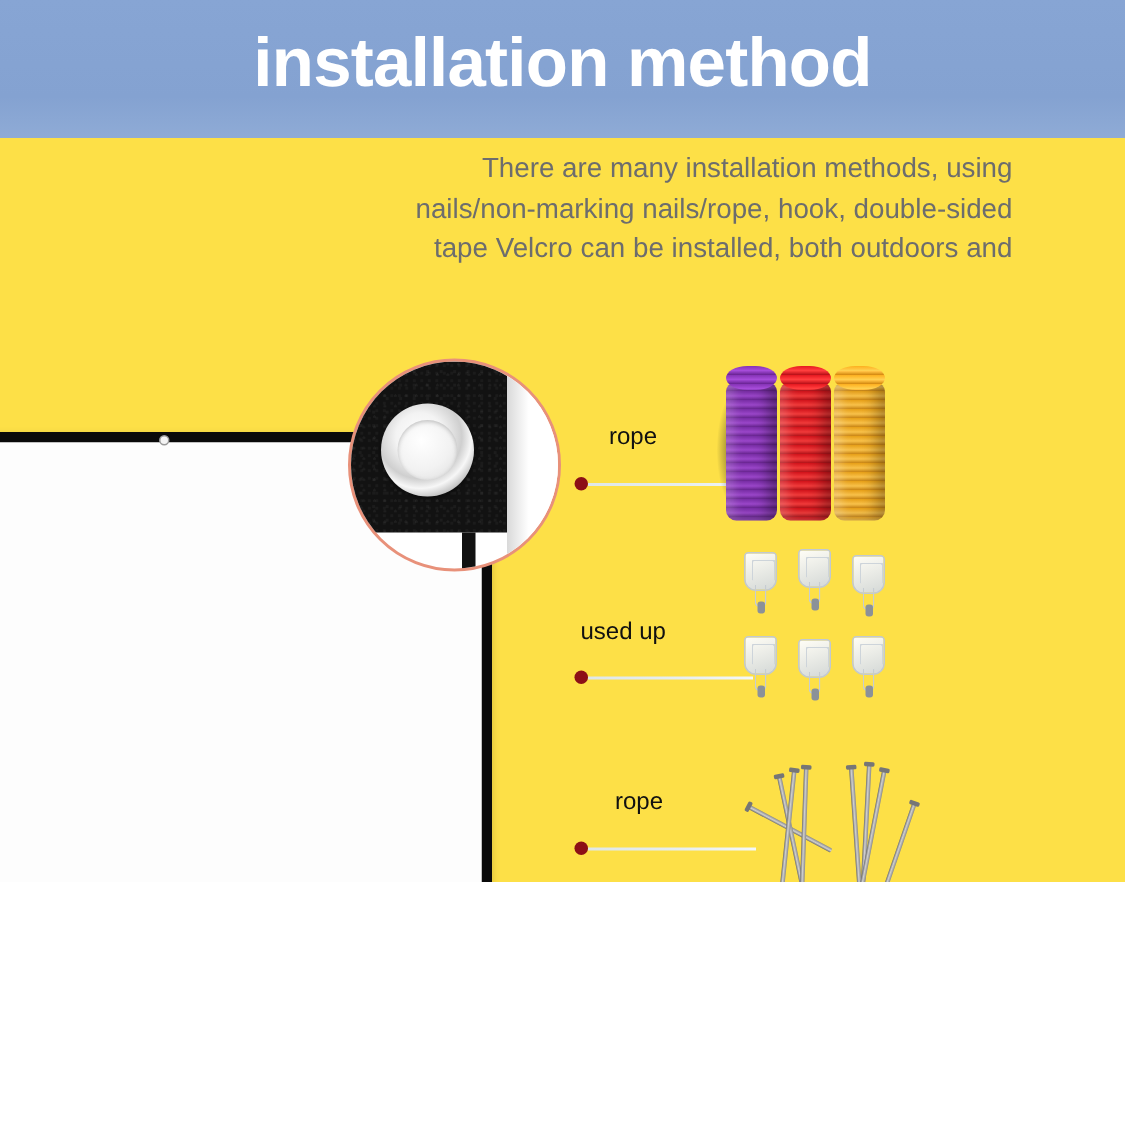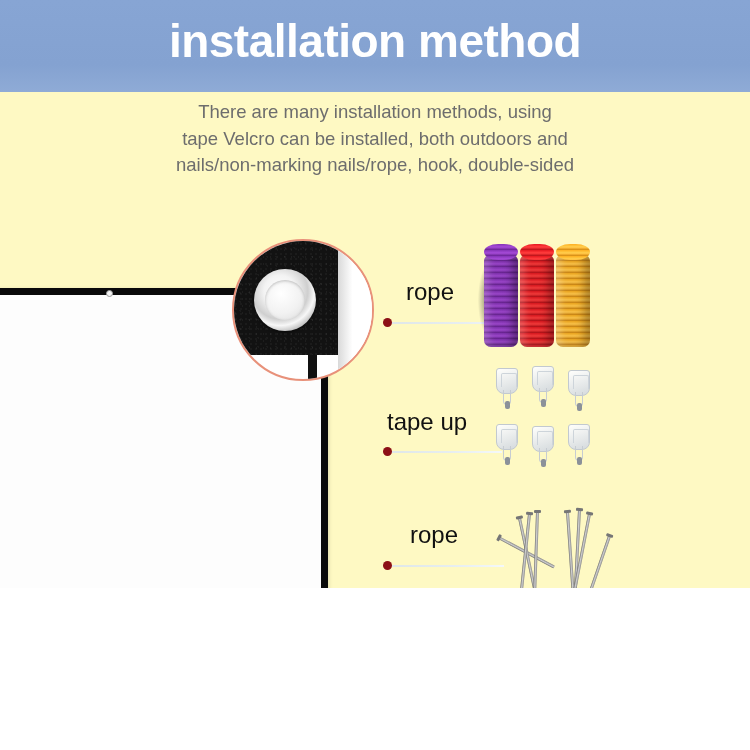--- a/index.html
+++ b/index.html
@@ -3,21 +3,21 @@
 <meta charset="utf-8">
 <style>
   html,body{margin:0;padding:0;}
   body{
     width:750px;height:750px;
     background:#ffffff;
     font-family:"Liberation Sans","DejaVu Sans",sans-serif;
     overflow:hidden;
     position:relative;
   }
-  .page{position:relative;width:750px;height:588px;background:#fef9c3;overflow:hidden;}
+  .page{position:relative;width:750px;height:588px;background:#fde047;overflow:hidden;}
 
   
   .banner{
     position:absolute;left:0;top:0;width:750px;height:92px;
     background:#85a3d2;
     background:linear-gradient(180deg,#87a5d4 0%,#84a2d1 70%,#8fabd6 100%);
   }
   .banner-title{
     position:absolute;left:0;top:8px;width:750px;
     text-align:center;
@@ -30,21 +30,21 @@
   }
 
   
   .intro{
     position:absolute;left:75px;top:99px;width:600px;
     text-align:center;
     color:#6d6d6d;
     font-size:18.5px;
     line-height:26.5px;
   }
-  .intro .ln{display:block;white-space:nowrap;}
+  .intro .ln{display:block;white-space:nowrap;text-align:right;}
 
   
   .screen{
     position:absolute;left:-12px;top:288px;width:340px;height:438px;
     box-sizing:border-box;
     background:#ffffff;
     border:7px solid #0a0a0a;
     border-left-width:9px;
     box-shadow:0 2px 5px rgba(0,0,0,.17);
   }
@@ -97,21 +97,21 @@
     position:absolute;left:11px;top:11px;width:40px;height:40px;border-radius:50%;
     background:radial-gradient(circle at 40% 34%, #ffffff 0%, #f2f2f2 55%, #dcdcdc 100%);
     box-shadow:inset 0 1px 3px rgba(120,120,120,.45);
   }
 
   
   .row{position:absolute;}
   .row-label{
     position:absolute;
     color:#111111;
-    font-size:24px;
+    font-size:16px;
     line-height:28px;
     white-space:nowrap;
   }
   .row-dot{
     position:absolute;width:9px;height:9px;border-radius:50%;
     background:#8c1016;
   }
   .row-line{
     position:absolute;height:2px;
     background:linear-gradient(90deg,#dfe7e8 0%,#e7eef0 55%,#f4f8f9 100%);
@@ -225,22 +225,22 @@
 <body>
 
 <div class="page">
 
   <div class="banner">
     <div class="banner-title">installation method</div>
   </div>
 
   <div class="intro">
     <span class="ln">There are many installation methods, using</span>
+    <span class="ln">nails/non-marking nails/rope, hook, double-sided</span>
     <span class="ln">tape Velcro can be installed, both outdoors and</span>
-    <span class="ln">nails/non-marking nails/rope, hook, double-sided</span>
   </div>
 
   <div class="screen-shadow"></div>
   <div class="screen">
     <div class="screen-face"></div>
   </div>
   <div class="grommet-mark gm-top"></div>
   <div class="grommet-mark gm-bot"></div>
   <div class="grommet-mark gm-botright"></div>
 
@@ -259,21 +259,21 @@
     <div class="row-line" style="left:392px;top:322px;width:126px;"></div>
     <div class="rope-wrap art">
       <div class="rope-shadow"></div>
       <div class="rope rope-purple"></div>
       <div class="rope rope-red"></div>
       <div class="rope rope-orange"></div>
     </div>
   </div>
 
   <div class="row">
-    <div class="row-label" style="left:387px;top:408px;">tape up</div>
+    <div class="row-label" style="left:387px;top:408px;">used up</div>
     <div class="row-dot" style="left:383px;top:447px;"></div>
     <div class="row-line" style="left:392px;top:451px;width:110px;"></div>
     <div class="hooks-wrap art">
       <div class="hook" style="left:0px;top:0px;">
         <div class="hook-body"></div>
           <div class="hook-arm"></div>
           <div class="hook-tip"></div>
       </div>
       <div class="hook" style="left:36px;top:-2px;">
         <div class="hook-body"></div>

